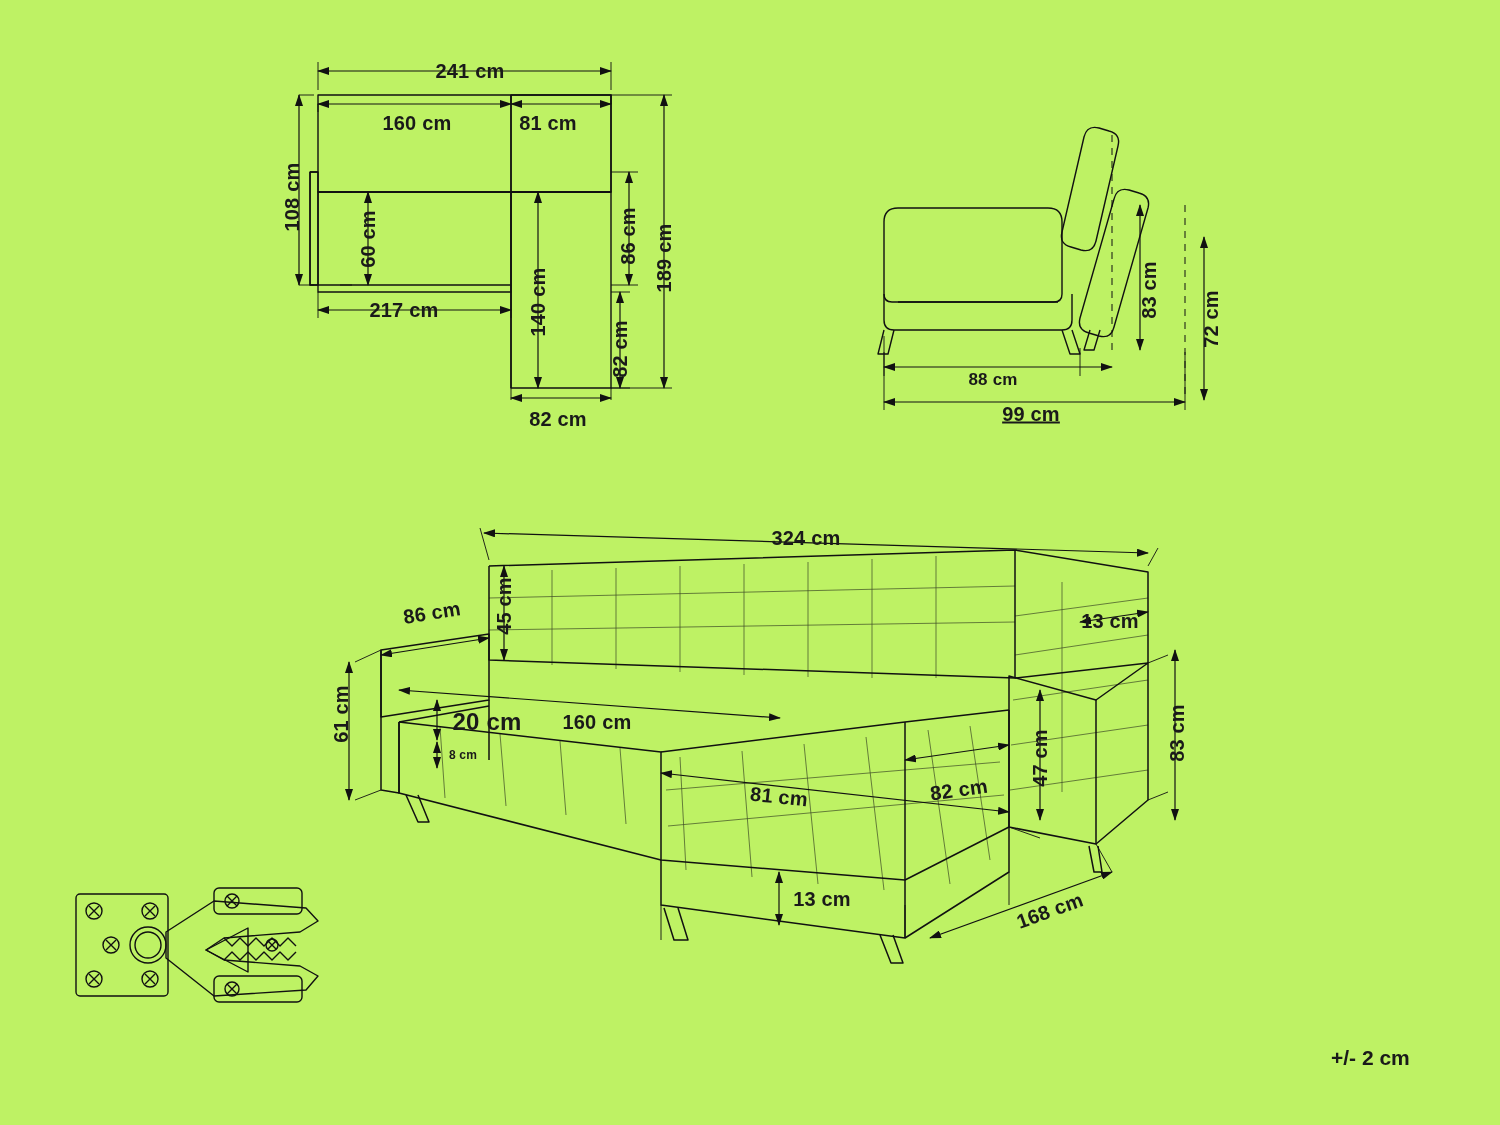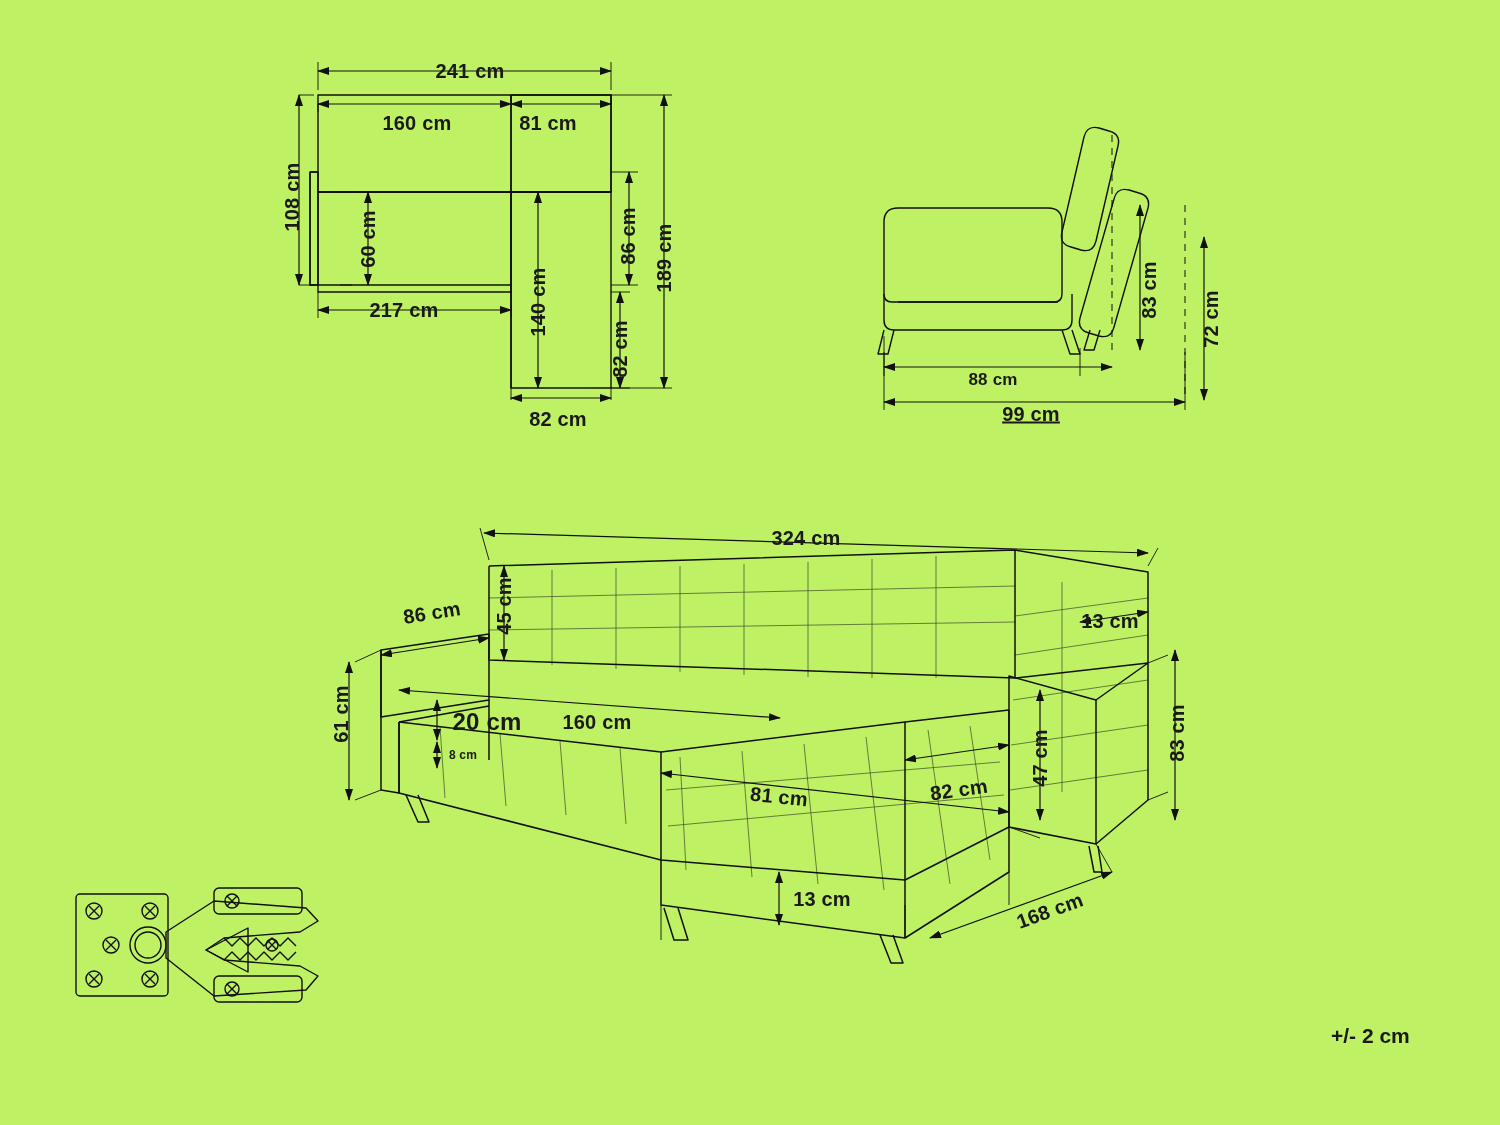--- a/index.html
+++ b/index.html
@@ -35,20 +35,21 @@
     transform: translate(-50%, -50%) rotate(-90deg);
   }
   .flat {
     transform: translate(-50%, -50%);
   }
   .tol {
     position: absolute;
     font-weight: bold;
     font-size: 21px;
     color: #1a1a1a;
+    margin-top: 22px;
   }
 </style>
 </head>
 <body>
 
 <div id="page">
 
   <svg viewBox="0 0 1500 1125" xmlns="http://www.w3.org/2000/svg">
     <defs>
       <marker id="ah" markerWidth="12" markerHeight="8" refX="11" refY="4" orient="auto" markerUnits="userSpaceOnUse">

